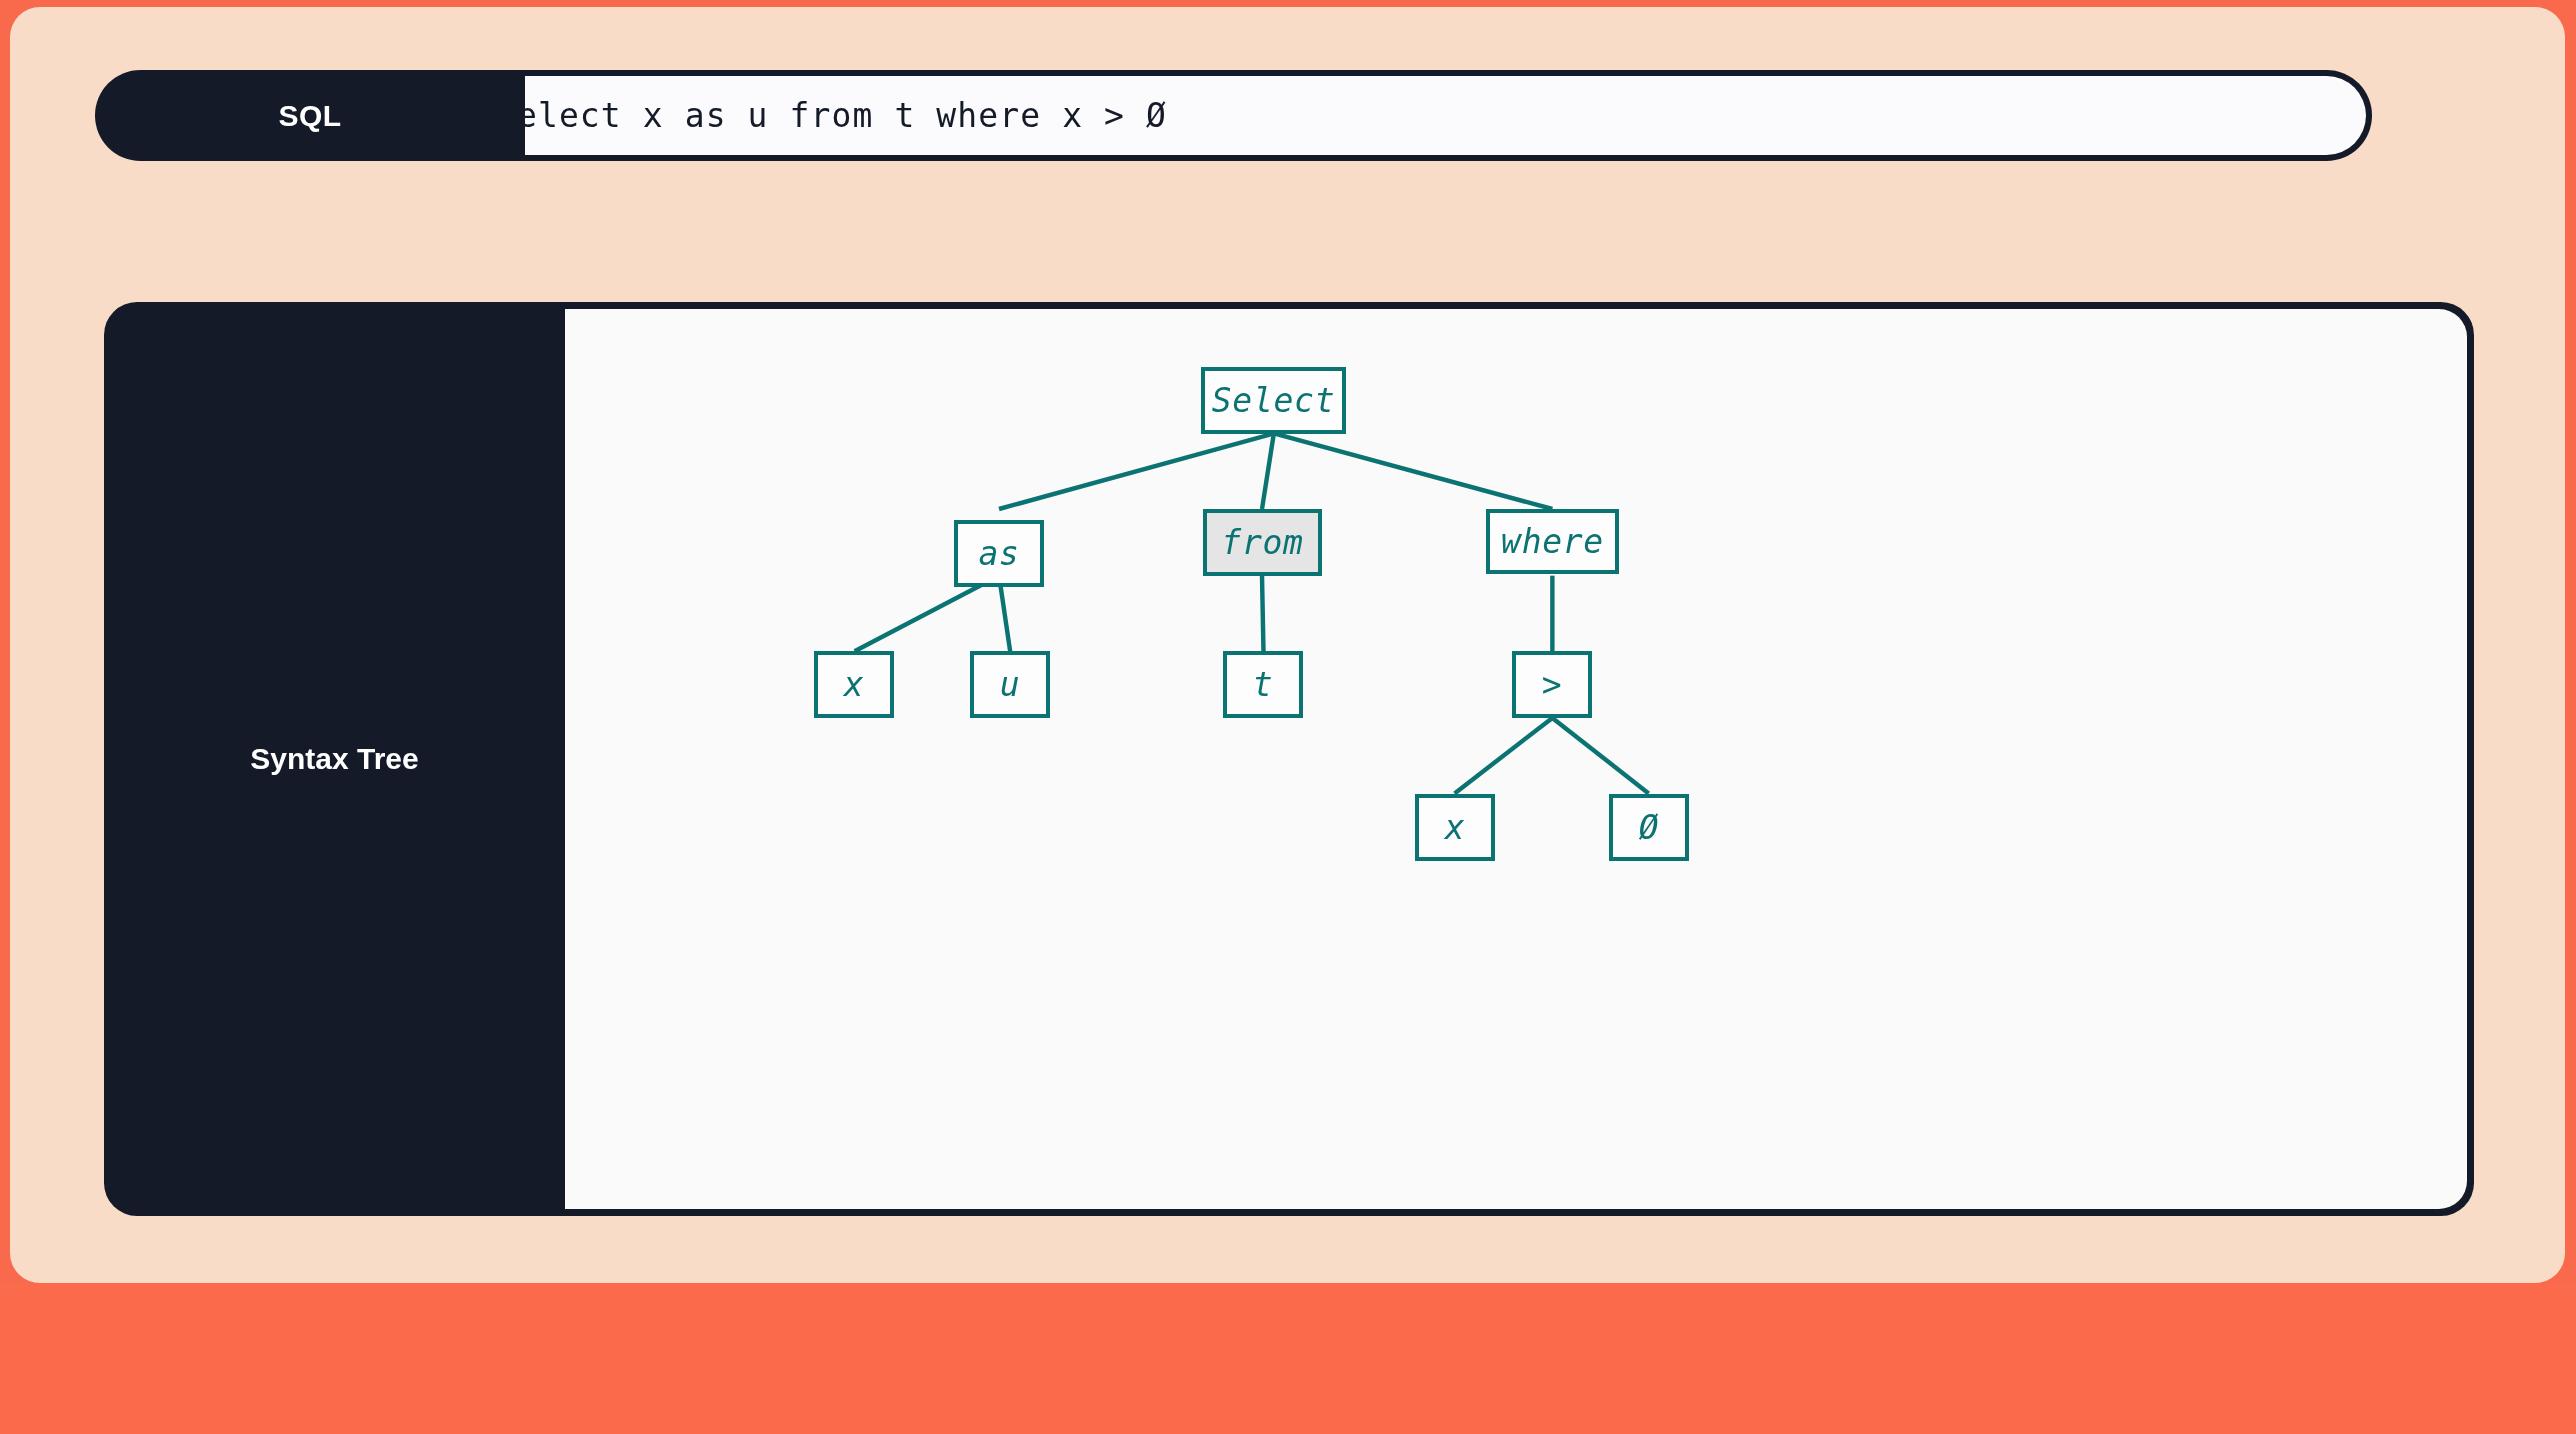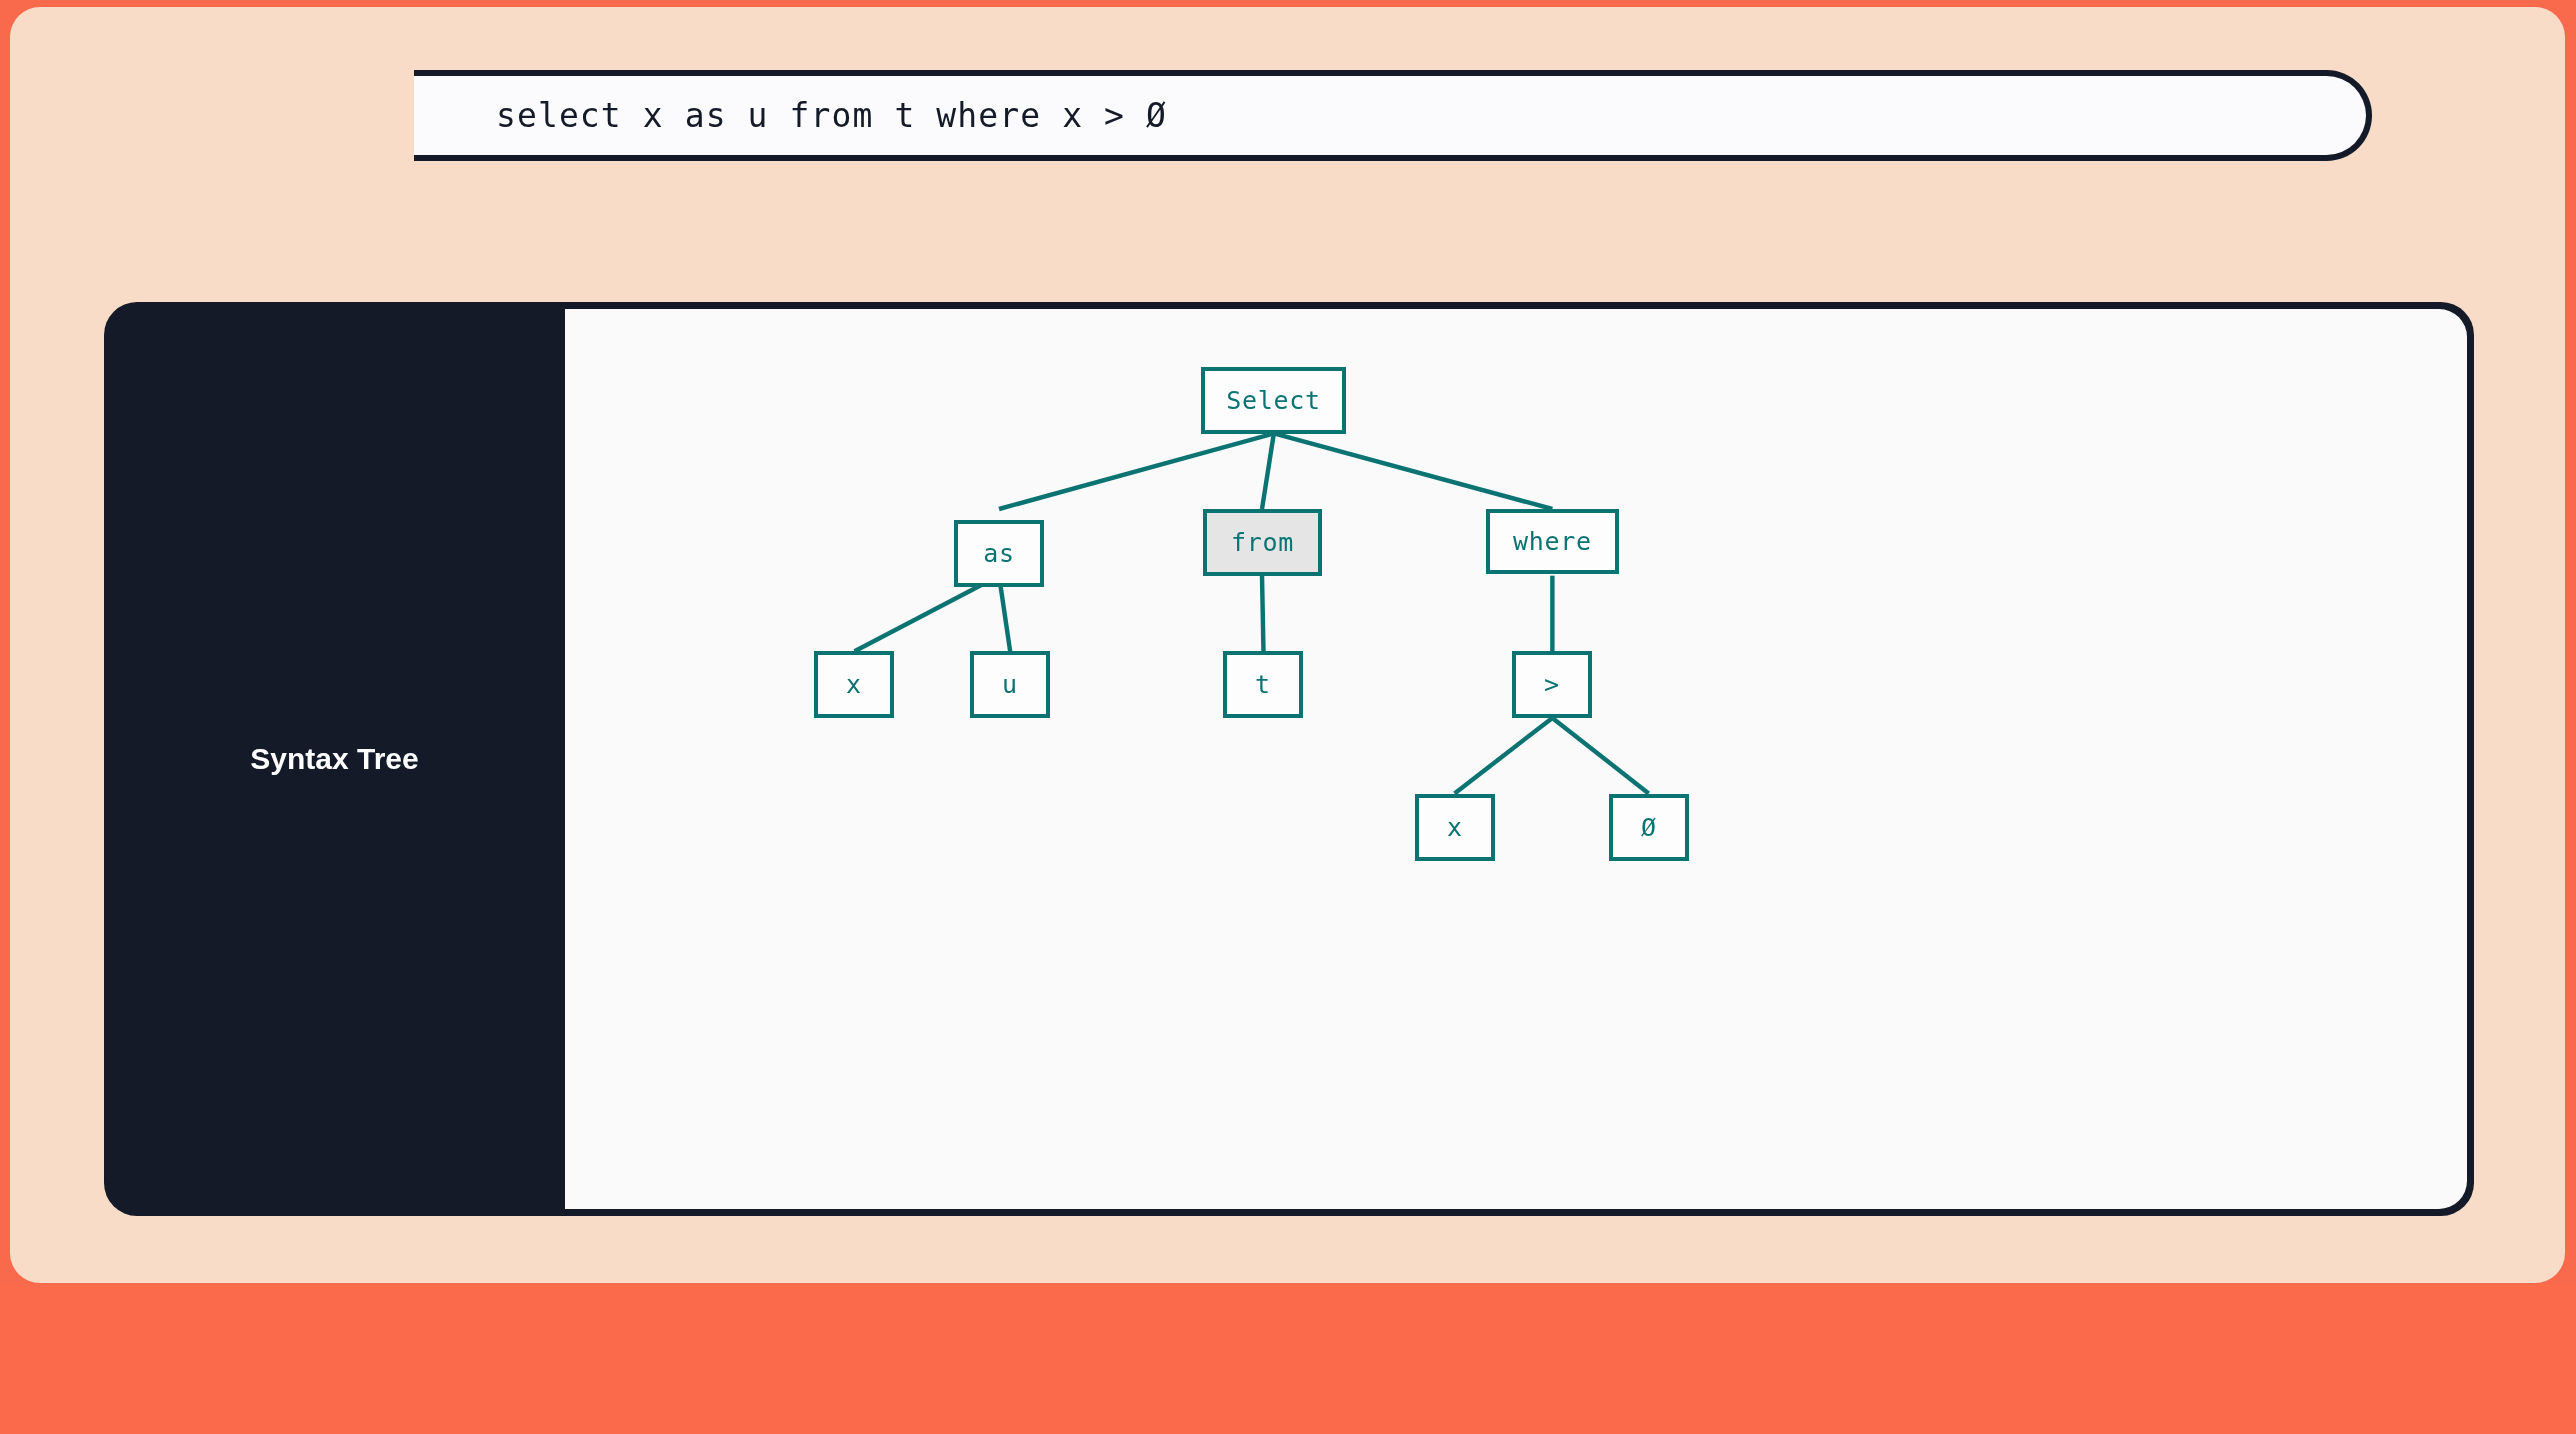--- a/index.html
+++ b/index.html
@@ -115,22 +115,23 @@
   }
   .tree-svg { position: absolute; left: 0; top: 0; }
 
   .node {
     position: absolute;
     border: 4.4px solid #0C7373;
     background: #FDFDFD;
     display: flex; align-items: center; justify-content: center;
     color: #0C7373;
     font-family: "DejaVu Sans Mono", "Liberation Mono", monospace;
-    font-size: 25px;
+    font-size: 33px;
     letter-spacing: 0.7px;
+    font-style: italic;
   }
 
   
   .footer {
     position: absolute;
     left: 0; top: 1284px;
     width: 2576px; height: 151px;
     background: #FB6A4B;
   }
 </style>
@@ -138,20 +139,21 @@
 <body>
 
 <div id="root">
 
   <div class="card"></div>
 
   <div class="sql-row">
     <div class="sql-value-wrap">
       <div class="sql-value">select x as u from t where x &gt; Ø</div>
     </div>
+    <div class="sql-label">SQL</div>
   </div>
 
 
   <div class="tree-panel">
     <div class="tree-canvas-wrap">
       <div class="tree-canvas" id="tree-canvas">
         <svg class="tree-svg" id="tree-edges" width="2038" height="900" viewBox="0 0 2750 1215">
             <line x1="1148" y1="168" x2="777" y2="270" stroke="#0C7373" stroke-width="6"></line>
             <line x1="1148" y1="168" x2="1132" y2="270" stroke="#0C7373" stroke-width="6"></line>
             <line x1="1148" y1="168" x2="1524" y2="270" stroke="#0C7373" stroke-width="6"></line>

